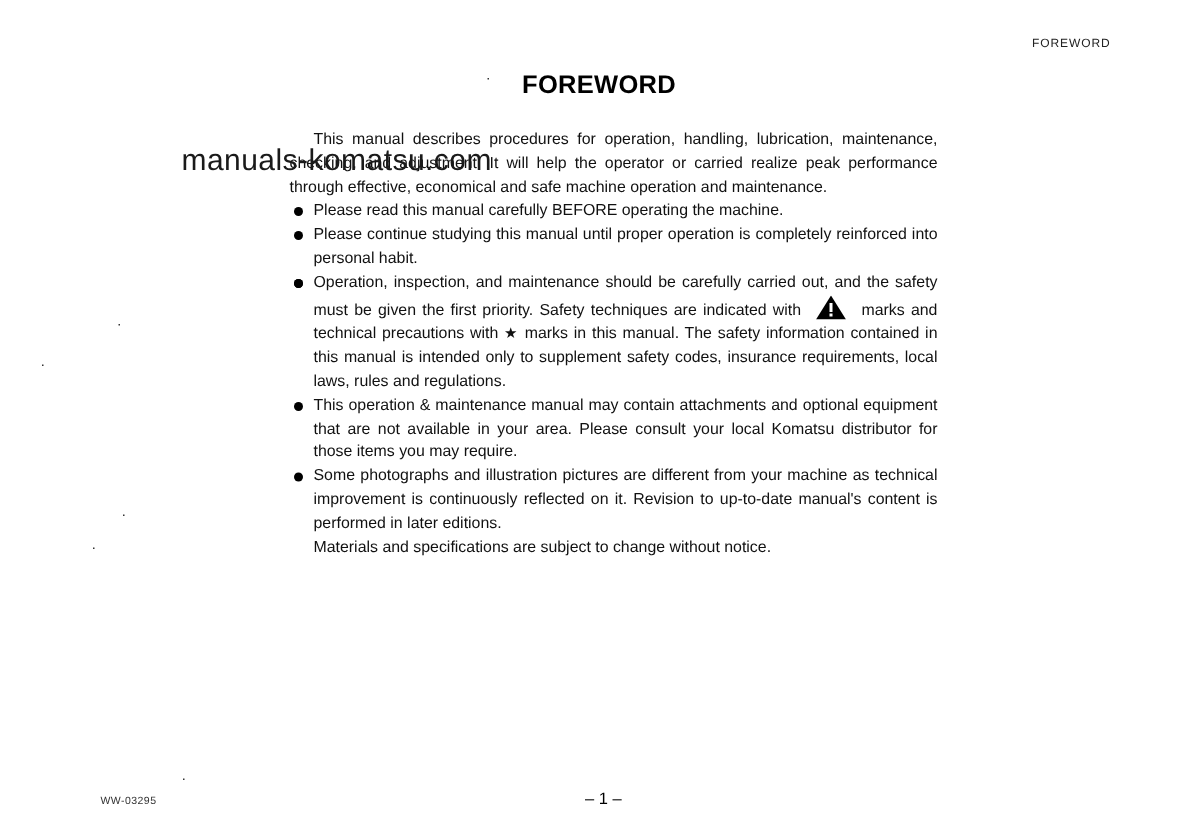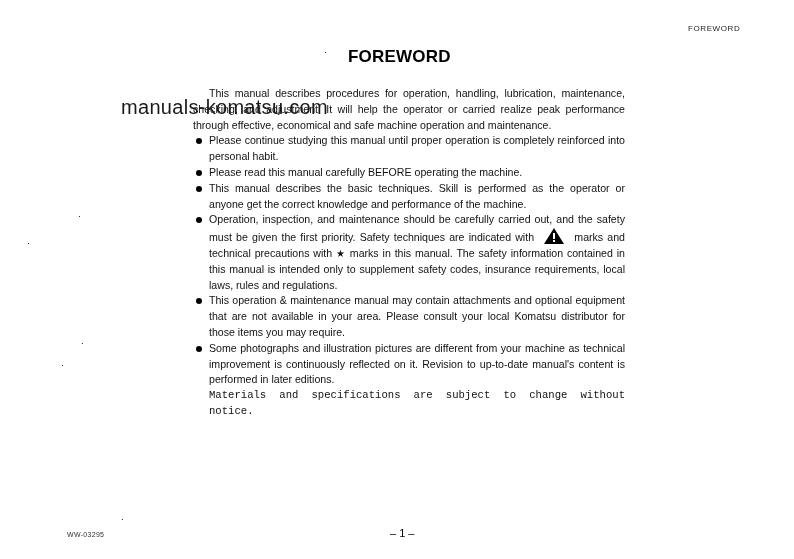--- a/index.html
+++ b/index.html
@@ -81,21 +81,20 @@
       width: 20px;
       height: 16px;
       vertical-align: -3px;
       margin: 0 6px;
     }
     .star {
       font-size: 10px;
     }
     .trailing-note {
       padding-left: 16px;
-      font-family: Liberation Mono, monospace;
     }
     .footer-code {
       position: absolute;
       top: 531px;
       left: 67px;
       font-size: 7px;
       letter-spacing: 0.3px;
       color: #333;
     }
     .page-number {
@@ -120,29 +119,28 @@
 <div class="page-title">FOREWORD</div>
 
 <div class="watermark">manuals-komatsu.com</div>
 
 <div class="content">
   <p class="intro">This manual describes procedures for operation, handling, lubrication, maintenance, checking, and adjustment. It will help the operator or carried realize peak performance through effective, economical and safe machine operation and maintenance.</p>
 
   <ul class="bullet-list">
     <li class="bullet-item">
       <span class="bullet-dot"></span>
+      <span>Please read this manual carefully BEFORE operating the machine.</span>
+    </li>
+    <li class="bullet-item">
+      <span class="bullet-dot"></span>
       <span>Please continue studying this manual until proper operation is completely reinforced into personal habit.</span>
     </li>
     <li class="bullet-item">
       <span class="bullet-dot"></span>
-      <span>Please read this manual carefully BEFORE operating the machine.</span>
-    </li>
-    <li class="bullet-item">
-      <span class="bullet-dot"></span>
-      <span>This manual describes the basic techniques. Skill is performed as the operator or anyone get the correct knowledge and performance of the machine.</span>
     </li>
     <li class="bullet-item">
       <span class="bullet-dot"></span>
       <span>Operation, inspection, and maintenance should be carefully carried out, and the safety must be given the first priority. Safety techniques are indicated with</span>
       <span class="warn-icon">
         <svg width="20" height="16" viewBox="0 0 20 16">
           <polygon points="10,0 20,16 0,16" fill="#000"></polygon>
           <rect x="9" y="5" width="2" height="6" fill="#fff"></rect>
           <rect x="9" y="12" width="2" height="2" fill="#fff"></rect>
         </svg>

